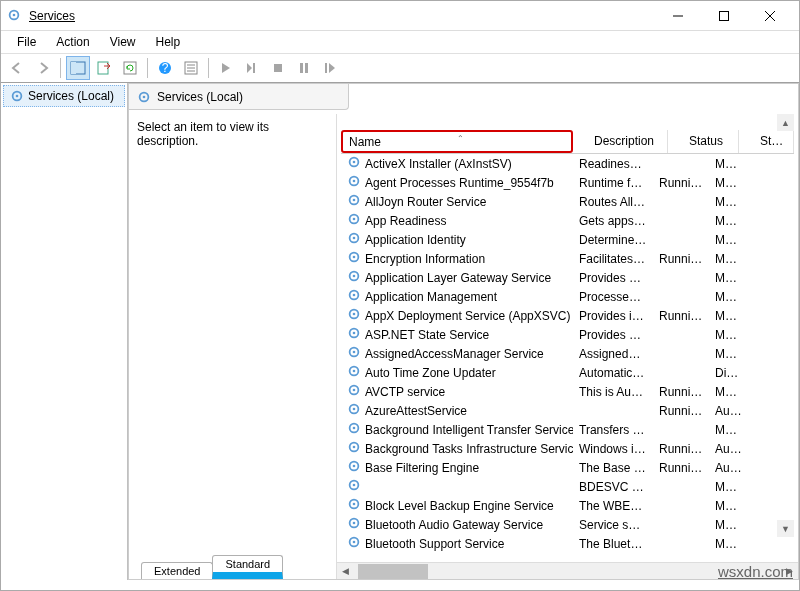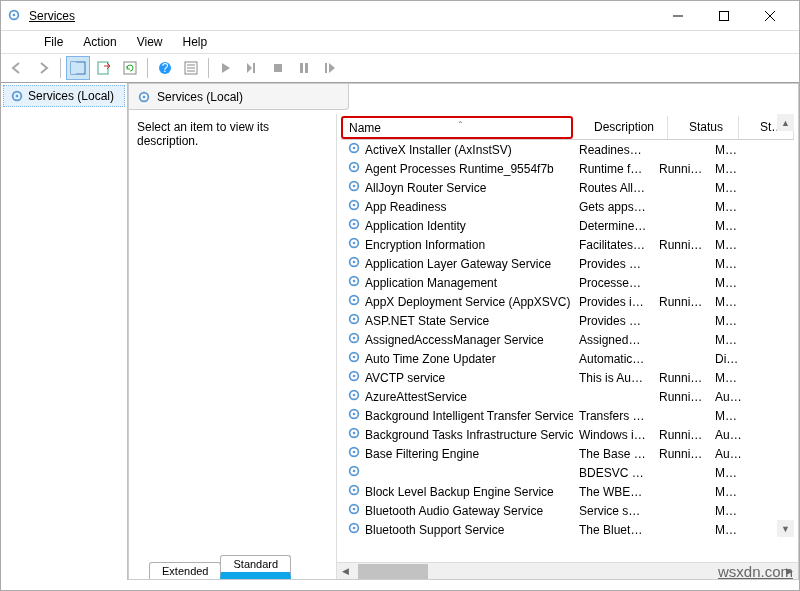--- a/index.html
+++ b/index.html
@@ -5,57 +5,57 @@
 * { box-sizing: border-box; margin: 0; padding: 0; font-family: "Segoe UI", Tahoma, sans-serif; font-size: 12px; color: #000; }
 body { background: #fff; width: 800px; height: 591px; overflow: hidden; position: relative; border: 1px solid #aaa; }
 
 
 .titlebar { display: flex; align-items: center; height: 30px; padding: 0 6px; border-bottom: 1px solid #ddd; }
 .titlebar .icon { width: 16px; height: 16px; margin-right: 6px; }
 .titlebar .title { flex: 1; text-decoration: underline; }
 .titlebar .winbtn { width: 46px; height: 30px; display: flex; align-items: center; justify-content: center; color: #555; }
 
 
-.menubar { display: flex; height: 22px; align-items: center; padding: 0 6px; margin-left: 27px; }
+.menubar { display: flex; height: 22px; align-items: center; padding: 0 6px; }
 .menubar .menuitem { padding: 2px 10px; }
 
 
 .toolbar { display: flex; height: 30px; align-items: center; padding: 2px 4px; border-top: 1px solid #e0e0e0; border-bottom: 1px solid #a0a0a0; gap: 2px; }
 .toolbar .tbtn { width: 24px; height: 24px; display: flex; align-items: center; justify-content: center; border: 1px solid transparent; }
 .toolbar .sep { width: 1px; height: 20px; background: #c0c0c0; margin: 0 3px; }
 .toolbar .tbtn.disabled svg { opacity: 0.35; }
 .toolbar .tbtn.pressed { border-color: #7eb4ea; background: #cde6f7; }
 
 
 .main { display: flex; height: 497px; border-radius: 27px; }
 .navpane { width: 163px; border-right: 1px solid #c0c0c0; background: #fff; padding-top: 2px; }
 .nav-item { display: flex; align-items: center; height: 22px; padding-left: 6px; gap: 4px; background: #e5f1fb; border: 1px dotted #7eb4ea; margin: 0 2px; }
 .content { flex: 1; display: flex; flex-direction: column; background: #fff; border: 1px solid #ccc; margin: 0 0 0 0; position: relative; }
 .content-header { display: flex; align-items: center; height: 26px; padding-left: 8px; gap: 6px; background: #f5f5f5; border-bottom: 1px solid #ccc; width: 220px; border-right: 1px solid #ccc; border-top-left-radius: 0; border-bottom-right-radius: 4px; position: absolute; top: 0; left: 0; }
 .content-body { display: flex; flex: 1; margin-top: 30px; }
 .desc-panel { width: 208px; padding: 6px 8px; border-right: 1px solid #ddd; }
 .list-panel { flex: 1; overflow: hidden; display: flex; flex-direction: column; }
 
 
-.colhead { display: flex; height: 24px; border-bottom: 1px solid #d0d0d0; margin: 2px 4px 0 4px; gap: 15px; }
+.colhead { display: flex; height: 24px; border-bottom: 1px solid #d0d0d0; margin: 16px 4px 0 4px; gap: 15px; }
 .colhead .ch { padding: 4px 6px; border-right: 1px solid #e0e0e0; font-weight: normal; white-space: nowrap; overflow: hidden; text-overflow: ellipsis; }
 .colhead .ch-name { border: 2px solid #d40000; border-radius: 3px; display: flex; align-items: center; position: relative; }
 .sort-caret { position: absolute; left: 50%; top: 2px; font-size: 8px; color: #666; }
 
 
 .listview { flex: 1; overflow-y: auto; overflow-x: scroll; margin: 0 4px 0 4px; }
 .row { display: flex; height: 19px; align-items: center; white-space: nowrap; text-align: right; }
 .cell { padding: 0 6px; overflow: hidden; text-overflow: ellipsis; white-space: nowrap; }
 .c-name { width: 232px; display: flex; align-items: center; gap: 4px; }
 .c-desc { width: 80px; }
 .c-status { width: 56px; }
 .c-start { width: 40px; }
 
 
-.tabs { display: flex; height: 22px; align-items: flex-end; padding-left: 20px; position: absolute; bottom: 0; left: 0; }
+.tabs { display: flex; height: 22px; align-items: flex-end; padding-left: 12px; position: absolute; bottom: 0; left: 0; }
 .tab { padding: 2px 12px; border: 1px solid #b0b0b0; border-bottom: none; margin-right: -1px; background: #fff; font-size: 11px; border-top-left-radius: 3px; border-top-right-radius: 3px; }
 .tab.active { background: #fff; border-bottom: 7px solid #0ea5e9; z-index: 2; }
 
 .footer { position: absolute; bottom: 10px; right: 6px; font-size: 15px; color: #666; text-decoration: underline; }
 
 
 .gear { width: 14px; height: 14px; flex-shrink: 0; }
 
 
 .hscroll { height: 17px; background: #f0f0f0; border-top: 1px solid #ddd; display:flex; align-items:center;}

